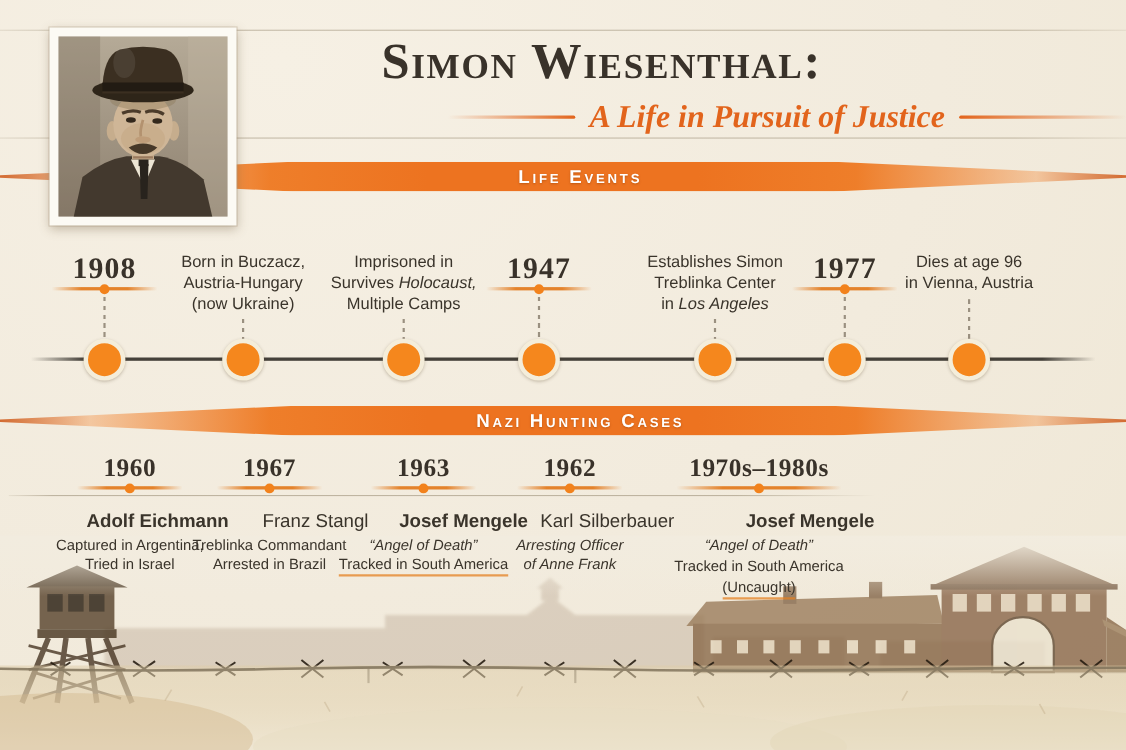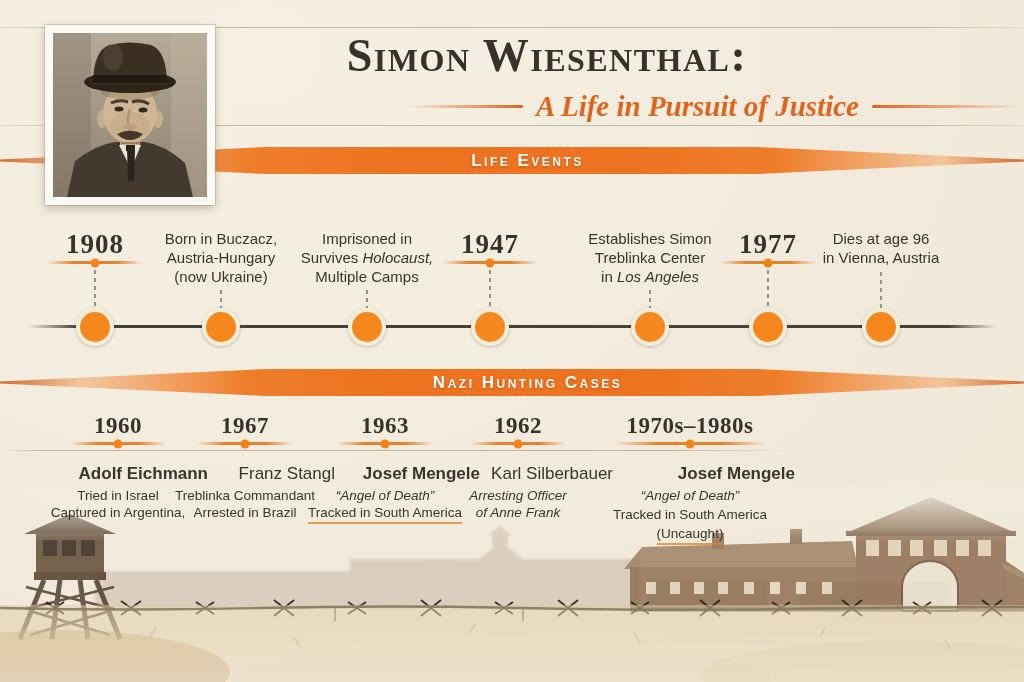--- a/index.html
+++ b/index.html
@@ -196,22 +196,22 @@
   </div>
 
   <div class="hairline hl-cases"></div>
 
   <div class="case-col" style="left:28px;width:180px">
     <div class="case-year">1960</div>
     <div class="year-rule" style="width:96px">
       <span class="year-dot"></span>
       </div>
     <div class="case-name">Adolf Eichmann</div>
+    <div class="case-line">Captured in Argentina,</div>
     <div class="case-line">Tried in Israel</div>
-    <div class="case-line">Captured in Argentina,</div>
   </div>
 
   <div class="case-col" style="left:155px;width:180px">
     <div class="case-year">1967</div>
     <div class="year-rule" style="width:96px">
       <span class="year-dot"></span>
       </div>
     <div class="case-name regular">Franz Stangl</div>
     <div class="case-line">Treblinka Commandant</div>
     <div class="case-line">Arrested in Brazil</div>

